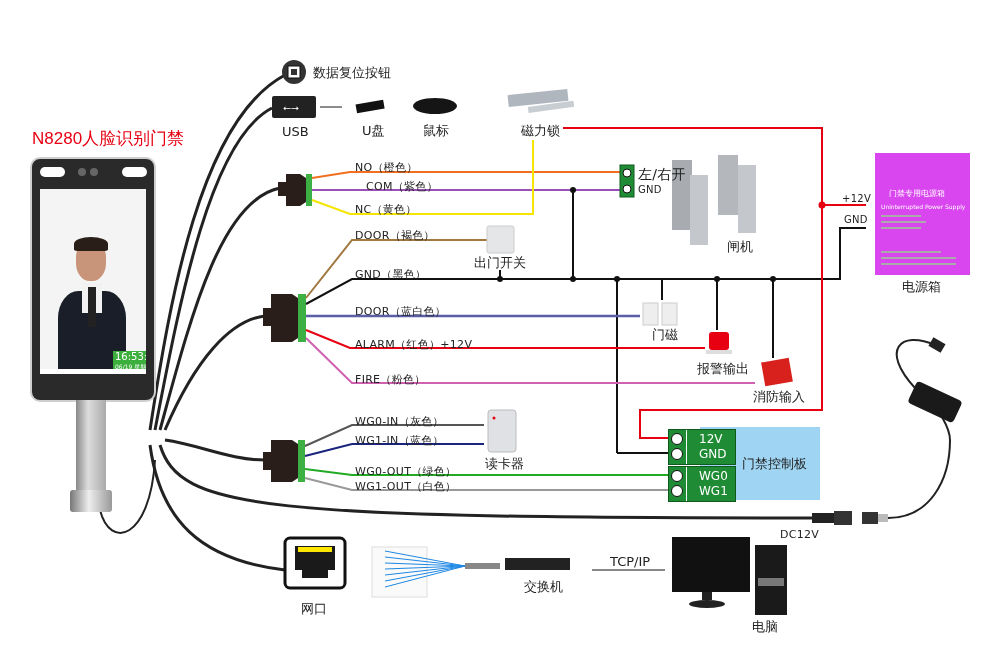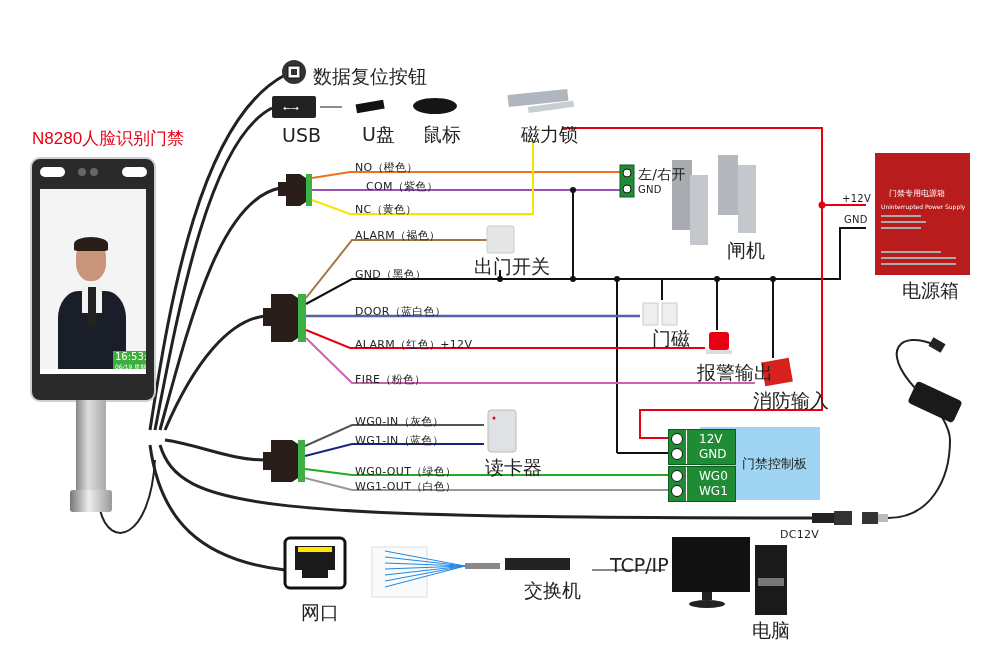--- a/index.html
+++ b/index.html
@@ -1,33 +1,33 @@
 <!DOCTYPE html>
 <html><head>
 <meta charset="utf-8">
 <style>
   html,body{margin:0;padding:0;background:#fff;}
   body{width:992px;height:653px;position:relative;overflow:hidden;font-family:"DejaVu Sans",sans-serif;}
   .abs{position:absolute;}
-  .lbl{position:absolute;font-size:19px;color:#222;white-space:nowrap;}
+  .lbl{position:absolute;font-size:13px;color:#222;white-space:nowrap;}
   .wl{position:absolute;font-size:11px;color:#222;white-space:nowrap;letter-spacing:0.3px;}
   .title{position:absolute;left:32px;top:127px;font-size:17px;color:#e60012;font-family:"Liberation Sans",sans-serif;}
   svg{position:absolute;left:0;top:0;}
   .device{position:absolute;left:30px;top:157px;width:126px;height:245px;background:#2a2a2a;border-radius:10px;border:2px solid #cfcfcf;box-sizing:border-box;}
   .dev-screen{position:absolute;left:8px;top:30px;width:106px;height:185px;background:#f4f4f4;overflow:hidden;}
   .face{position:absolute;left:18px;top:52px;width:68px;height:133px;}
   .clockbox{position:absolute;left:73px;top:162px;width:40px;height:22px;background:#3cae3c;color:#fff;}
   .clock-time{position:absolute;left:2px;top:0px;font-size:10px;}
   .clock-date{position:absolute;left:2px;top:12px;font-size:6px;}
   .pole{position:absolute;left:76px;top:400px;width:30px;height:100px;background:linear-gradient(90deg,#888,#ddd 40%,#aaa);}
   .pole-base{position:absolute;left:70px;top:490px;width:42px;height:22px;background:linear-gradient(90deg,#777,#eee 45%,#999);border-radius:3px;}
   .ctrl-board{position:absolute;left:700px;top:427px;width:120px;height:73px;background:#9fd5f3;}
   .term{position:absolute;background:#1f8b34;border:1px solid #0e5a1c;}
   .term-txt{position:absolute;color:#fff;font-size:12px;line-height:14px;}
-  .psu{position:absolute;left:875px;top:153px;width:95px;height:122px;background:#b91c1c;}
+  .psu{position:absolute;left:875px;top:153px;width:95px;height:122px;background:#d946ef;}
   .psu-t1{position:absolute;left:14px;top:35px;color:#fff;font-size:8px;}
   .psu-t2{position:absolute;left:6px;top:50px;color:#fff;font-size:6px;}
   .psu-small{position:absolute;left:6px;color:#ccc;font-size:4px;}
 </style>
 </head>
 <body>
 
 <div class="title">N8280人脸识别门禁</div>
 
 <svg width="992" height="653">
@@ -202,21 +202,21 @@
 <div class="lbl" style="left:902px;top:278px;">电源箱</div>
 <div class="wl" style="left:780px;top:528px;">DC12V</div>
 <div class="lbl" style="left:301px;top:600px;">网口</div>
 <div class="lbl" style="left:524px;top:578px;">交换机</div>
 <div class="lbl" style="left:610px;top:554px;">TCP/IP</div>
 <div class="lbl" style="left:752px;top:618px;font-family:Liberation Serif, serif;">电脑</div>
 
 <div class="wl" style="left:355px;top:160px;">NO（橙色）</div>
 <div class="wl" style="left:355px;top:179px;margin-left:11px;">COM（紫色）</div>
 <div class="wl" style="left:355px;top:202px;">NC（黄色）</div>
-<div class="wl" style="left:355px;top:228px;">ALARM（褐色）</div>
+<div class="wl" style="left:355px;top:228px;">DOOR（褐色）</div>
 <div class="wl" style="left:355px;top:267px;">GND（黑色）</div>
 <div class="wl" style="left:355px;top:304px;">DOOR（蓝白色）</div>
 <div class="wl" style="left:355px;top:337px;">ALARM（红色）+12V</div>
 <div class="wl" style="left:355px;top:372px;">FIRE（粉色）</div>
 <div class="wl" style="left:355px;top:414px;">WG0-IN（灰色）</div>
 <div class="wl" style="left:355px;top:433px;">WG1-IN（蓝色）</div>
 <div class="wl" style="left:355px;top:464px;">WG0-OUT（绿色）</div>
 <div class="wl" style="left:355px;top:479px;">WG1-OUT（白色）</div>
 
 <div class="ctrl-board">

